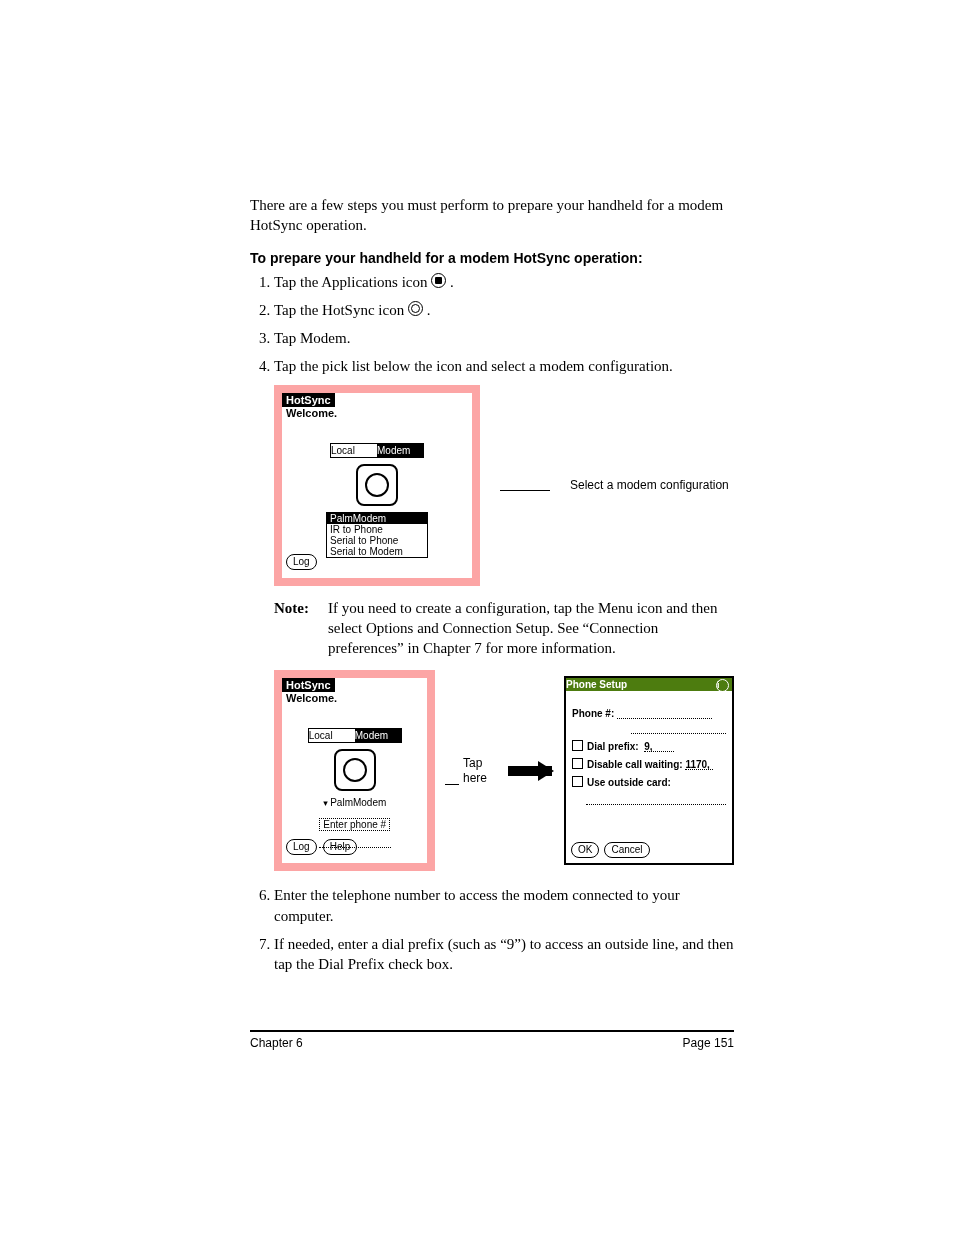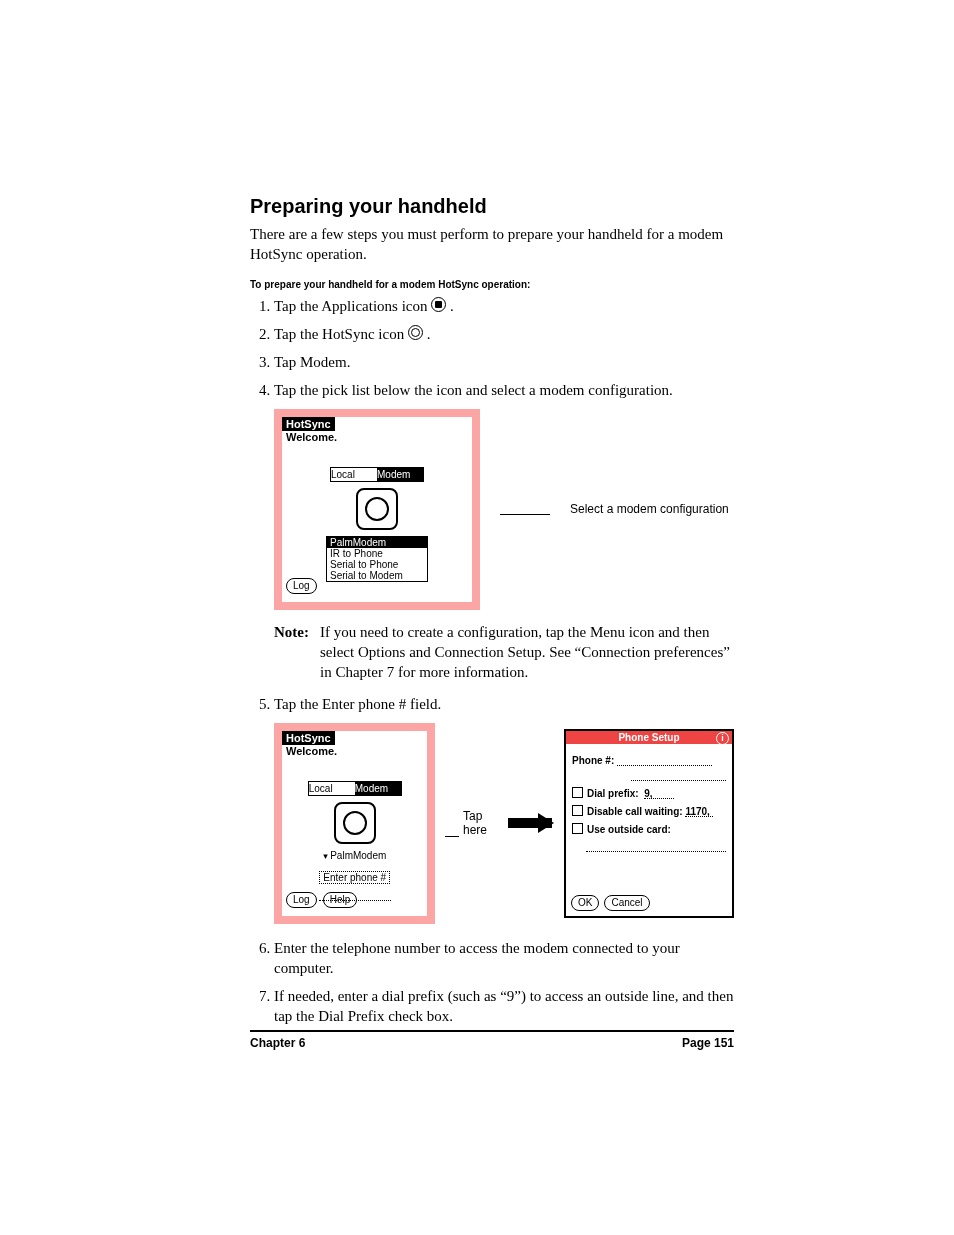--- a/index.html
+++ b/index.html
@@ -1,19 +1,19 @@
 <!DOCTYPE html>
 <html><head>
 <meta charset="utf-8">
 <style>
   html,body{margin:0;padding:0;background:#fff;font-family:"Palatino Linotype","Book Antiqua",Palatino,serif;color:#000}
   .page{width:954px;height:1235px;position:relative;box-sizing:border-box;padding:195px 220px 0 250px}
   h2{font-family:Arial,Helvetica,sans-serif;font-weight:900;font-size:20px;margin:0 0 6px}
   .intro{font-size:15px;line-height:1.35;margin:0 0 14px}
-  .subhead{font-family:Arial,Helvetica,sans-serif;font-weight:900;font-size:10px;margin:0 0 6px}
+  .subhead{font-family:Arial,Helvetica,sans-serif;font-weight:900;font-size:14px;margin:0 0 6px}
   ol{margin:0;padding-left:24px}
   ol li{font-size:15px;line-height:1.35;margin-bottom:8px}
   .inline-icon{display:inline-block;width:13px;height:13px;vertical-align:-1px;border:1px solid #000;border-radius:50%;position:relative;}
   .inline-icon.apps::after{content:"";position:absolute;left:3px;top:3px;width:7px;height:7px;background:#000;border-radius:1px}
   .inline-icon.hotsync::after{content:"";position:absolute;left:2px;top:2px;width:9px;height:9px;border:1.5px solid #000;border-radius:50%;box-sizing:border-box}
   .figwrap{display:flex;align-items:center;gap:20px;margin:6px 0 12px 24px}
   .palm{width:190px;height:185px;border:8px solid #fca5a5;font-family:"Lucida Sans",Geneva,Arial,sans-serif;font-size:11px;position:relative;background:#fff}
   .palm .titlebar{background:#000;color:#fff;padding:1px 4px;font-weight:bold;display:inline-block}
   .palm .welcome{padding:0 4px;font-weight:bold}
   .tabs{margin:24px auto 6px;width:92px;display:flex;border:1px solid #000;font-size:10px}
@@ -21,50 +21,49 @@
   .tabs .sel{background:#000;color:#fff}
   .sync-ic{width:38px;height:38px;border:2px solid #000;border-radius:8px;margin:2px auto 6px;position:relative}
   .sync-ic::before{content:"";position:absolute;left:7px;top:7px;width:20px;height:20px;border:2px solid #000;border-radius:50%}
   .picklist{width:100px;border:1px solid #000;margin:0 auto;font-size:10px}
   .picklist div{padding:0 3px}
   .picklist .sel{background:#000;color:#fff}
   .btn{display:inline-block;border:1px solid #000;border-radius:9px;padding:0 6px;font-size:10px;line-height:14px}
   .palm-bottom{position:absolute;bottom:8px;left:4px;right:4px;display:flex;gap:6px}
   .callout-label{font-family:Arial,Helvetica,sans-serif;font-weight:400;font-size:12px;line-height:1.2}
   .callout-line{width:50px;border-top:1px solid #000;margin-top:10px}
-  .note-row{display:flex;gap:2px;font-size:15px;line-height:1.35;margin:6px 0 12px 24px}
+  .note-row{display:flex;gap:10px;font-size:15px;line-height:1.35;margin:6px 0 12px 24px}
   .note-row .lbl{font-weight:bold;min-width:44px}
   .fig2{display:flex;align-items:center;gap:10px;margin:6px 0 14px 24px}
   .arrow{width:60px;height:16px;position:relative}
   .arrow .shaft{position:absolute;left:0;top:3px;width:44px;height:10px;background:#000}
   .arrow .head{position:absolute;right:0;top:-2px;width:0;height:0;border-left:16px solid #000;border-top:10px solid transparent;border-bottom:10px solid transparent}
   .phone-setup{width:178px;height:185px;border:2px solid #000;font-family:"Lucida Sans",Geneva,Arial,sans-serif;font-size:10px;position:relative;background:#fff}
-  .phone-setup .bar{background:#ef4444;color:#fff;text-align:center;font-weight:bold;padding:1px 0;position:relative}
+  .phone-setup .bar{background:#4d7c0f;color:#fff;font-weight:bold;padding:1px 0;position:relative}
   .phone-setup .bar .info{position:absolute;right:3px;top:1px;width:11px;height:11px;border:1px solid #fff;border-radius:50%;font-size:9px;line-height:11px}
-  .ps-body{padding:5px 6px}
+  .ps-body{padding:11px 6px}
   .ul{border-bottom:1px dotted #000;display:inline-block;min-width:70px;height:10px;vertical-align:bottom}
   .ck{display:inline-block;width:9px;height:9px;border:1px solid #000;margin-right:4px;vertical-align:-1px}
   .ps-row{margin:6px 0;font-weight:bold}
   .ps-bottom{position:absolute;bottom:5px;left:5px;display:flex;gap:5px}
   .enterphone{border:1px dotted #000;padding:0 3px;font-size:10px;display:inline-block;margin:8px auto}
   .below-phone{border-bottom:1px dotted #000;width:72px;height:6px;margin:2px auto 0}
   .vpick{font-size:10px;margin:4px 0 2px;text-align:center}
   .vpick::before{content:"▾ ";font-size:9px}
   hr.footer-rule{border:none;border-top:2px solid #000;margin:0}
   .footer{position:absolute;left:250px;right:220px;bottom:185px}
-  .footer-row{display:flex;justify-content:space-between;font-family:Arial,Helvetica,sans-serif;font-weight:700;font-size:12px;margin-top:4px}
+  .footer-row{display:flex;justify-content:space-between;font-family:Arial,Helvetica,sans-serif;font-weight:400;font-size:12px;margin-top:4px}
   .tap-col{display:flex;align-items:flex-end}
   .tap-line{width:18px;border-top:1px solid #000}
 </style>
 </head>
 <body>
 
 <div class="page">
 
-  <h2>Preparing your handheld</h2>
   <p class="intro">There are a few steps you must perform to prepare your handheld for a modem HotSync operation.</p>
 
   <p class="subhead">To prepare your handheld for a modem HotSync operation:</p>
 
   <ol>
     <li>
       <span>Tap the Applications icon </span>
       <span class="inline-icon apps"></span>
       <span>.</span>
     </li>
@@ -98,23 +97,20 @@
     </div>
     <div class="callout-line"></div>
     <div class="callout-label">Select a modem configuration</div>
   </div>
 
   <div class="note-row">
     <div class="lbl">Note:</div>
     <div>If you need to create a configuration, tap the Menu icon and then select Options and Connection Setup. See “Connection preferences” in Chapter 7 for more information.</div>
   </div>
 
-  <ol start="5">
-    <li>Tap the Enter phone # field.</li>
-  </ol>
 
   <div class="fig2">
     <div class="palm">
       <span class="titlebar">HotSync</span>
       <div class="welcome">Welcome.</div>
       <div class="tabs">
         <span>Local</span>
         <span class="sel">Modem</span>
       </div>
       <div class="sync-ic"></div>

